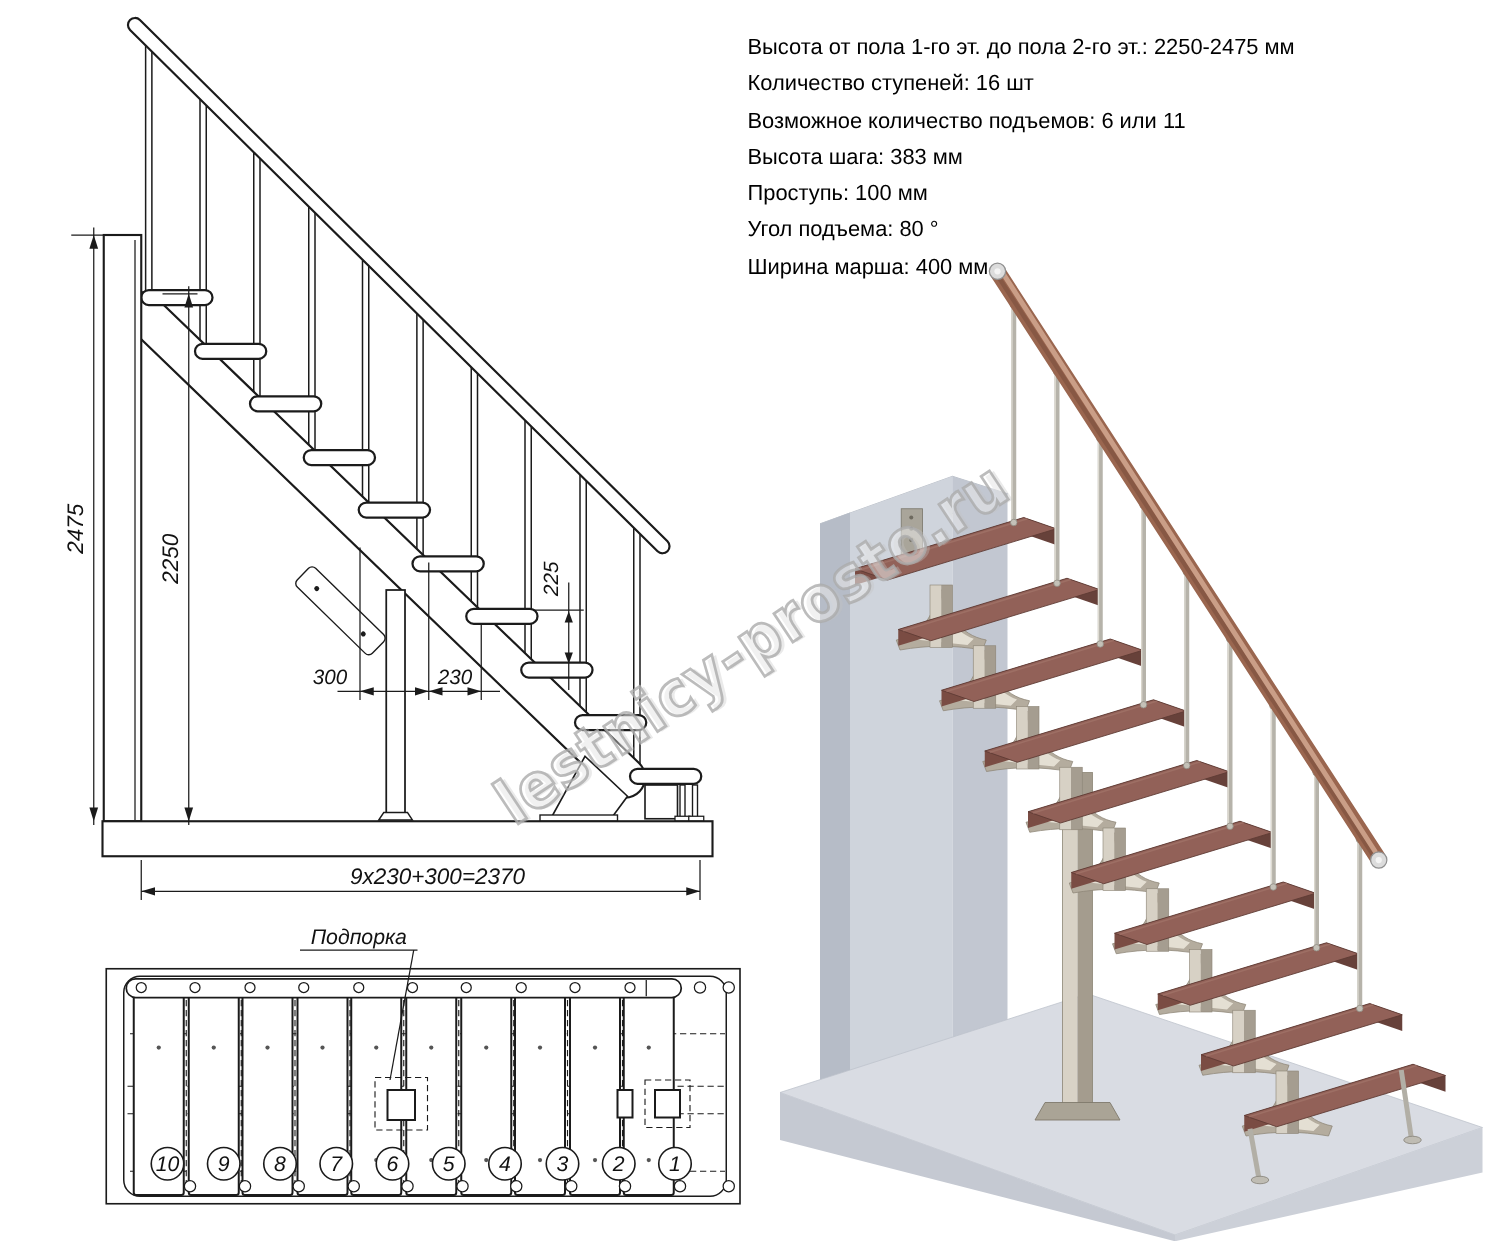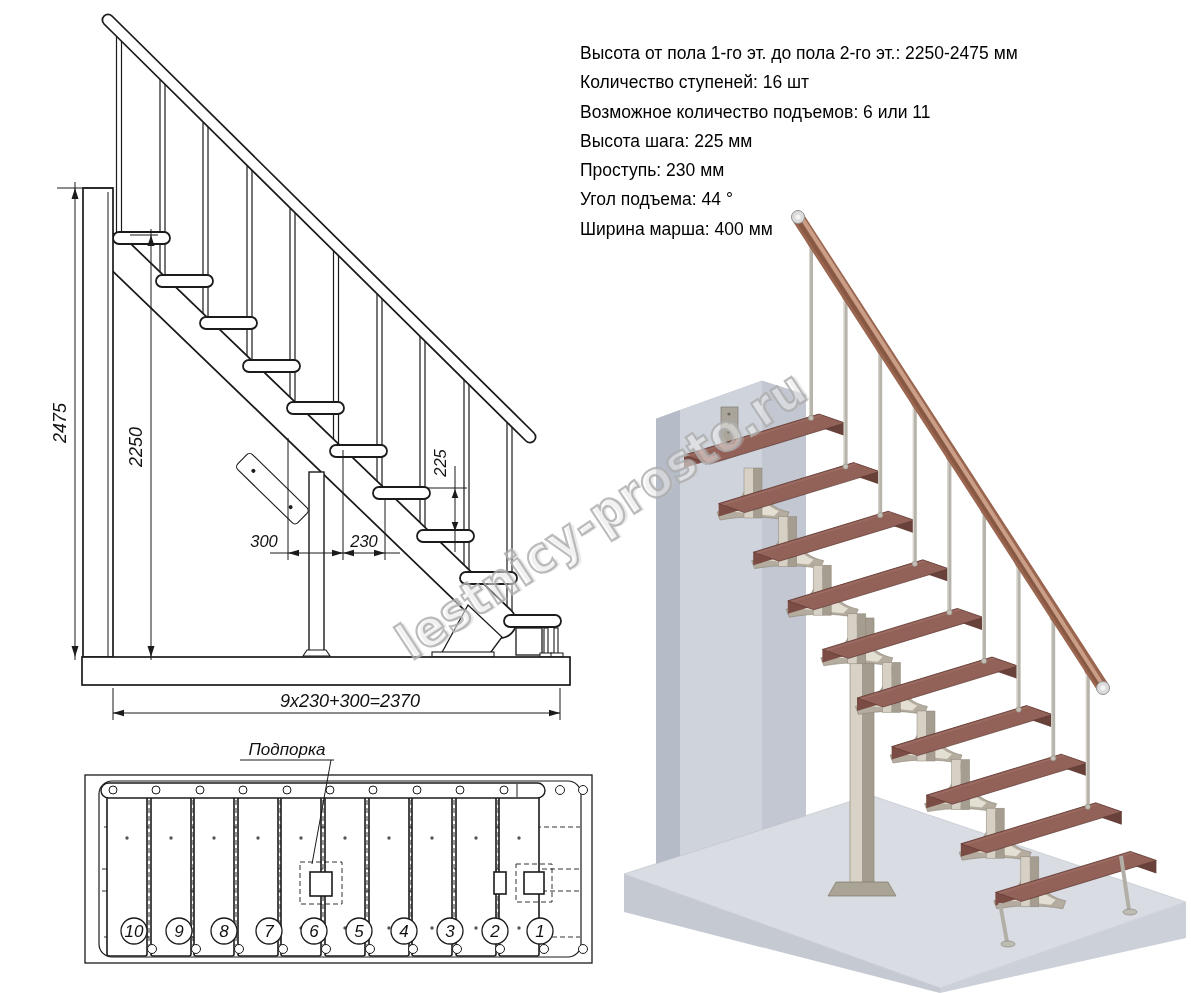--- a/index.html
+++ b/index.html
@@ -1,19 +1,19 @@
 <!DOCTYPE html>
 <html><head>
 <meta charset="utf-8">
 <style>
   html,body{margin:0;padding:0;background:#fff;}
   .canvas{position:relative;width:1191px;height:993px;background:#fff;overflow:hidden;
           font-family:"Liberation Sans",sans-serif;}
-  .specs{position:absolute;left:580px;top:23px;width:590px;color:#000;
-         font-size:17.5px;line-height:29.3px;margin-top:16px;}
+  .specs{position:absolute;left:598px;top:23px;width:590px;color:#000;
+         font-size:17.5px;line-height:29.3px;}
   svg{position:absolute;left:0;top:0;}
   .wf{fill:#fff;stroke:#1b1b1b;}
   .ln{stroke:#1b1b1b;fill:none;}
   .dash{stroke:#1b1b1b;stroke-width:.9;stroke-dasharray:5 3;fill:none;}
   .arr{fill:#1b1b1b;stroke:none;}
   text.dim{font-family:"Liberation Sans",sans-serif;font-style:italic;font-size:18px;fill:#111;}
   text.dims{font-family:"Liberation Sans",sans-serif;font-style:italic;font-size:16.5px;fill:#111;}
   text.num{font-family:"Liberation Sans",sans-serif;font-style:italic;font-size:17px;fill:#111;}
   .watermark{position:absolute;left:402px;top:618px;transform-origin:0 50%;
      transform:rotate(-33.5deg) scaleX(.92);
@@ -23,23 +23,23 @@
 </style>
 </head>
 <body>
 
 <div class="canvas">
 
   <div class="specs">
     <div>Высота от пола 1-го эт. до пола 2-го эт.: 2250-2475 мм</div>
     <div>Количество ступеней: 16 шт</div>
     <div>Возможное количество подъемов: 6 или 11</div>
-    <div>Высота шага: 225 мм</div>
-    <div>Проступь: 230 мм</div>
-    <div>Угол подъема: 44 °</div>
+    <div>Высота шага: 383 мм</div>
+    <div>Проступь: 100 мм</div>
+    <div>Угол подъема: 80 °</div>
     <div>Ширина марша: 400 мм</div>
   </div>
 
   <svg id="scene" width="1191" height="993" viewBox="0 0 1191 993">
 
     <g>
 
       <g>
         <polygon points="656,419 762,381 806,395 700,433" fill="#e4e7ec" stroke="#aab0ba" stroke-width="0.6"></polygon>
         <polygon points="656,419 762,381 762,849 656,887" fill="#cfd4dc"></polygon>

